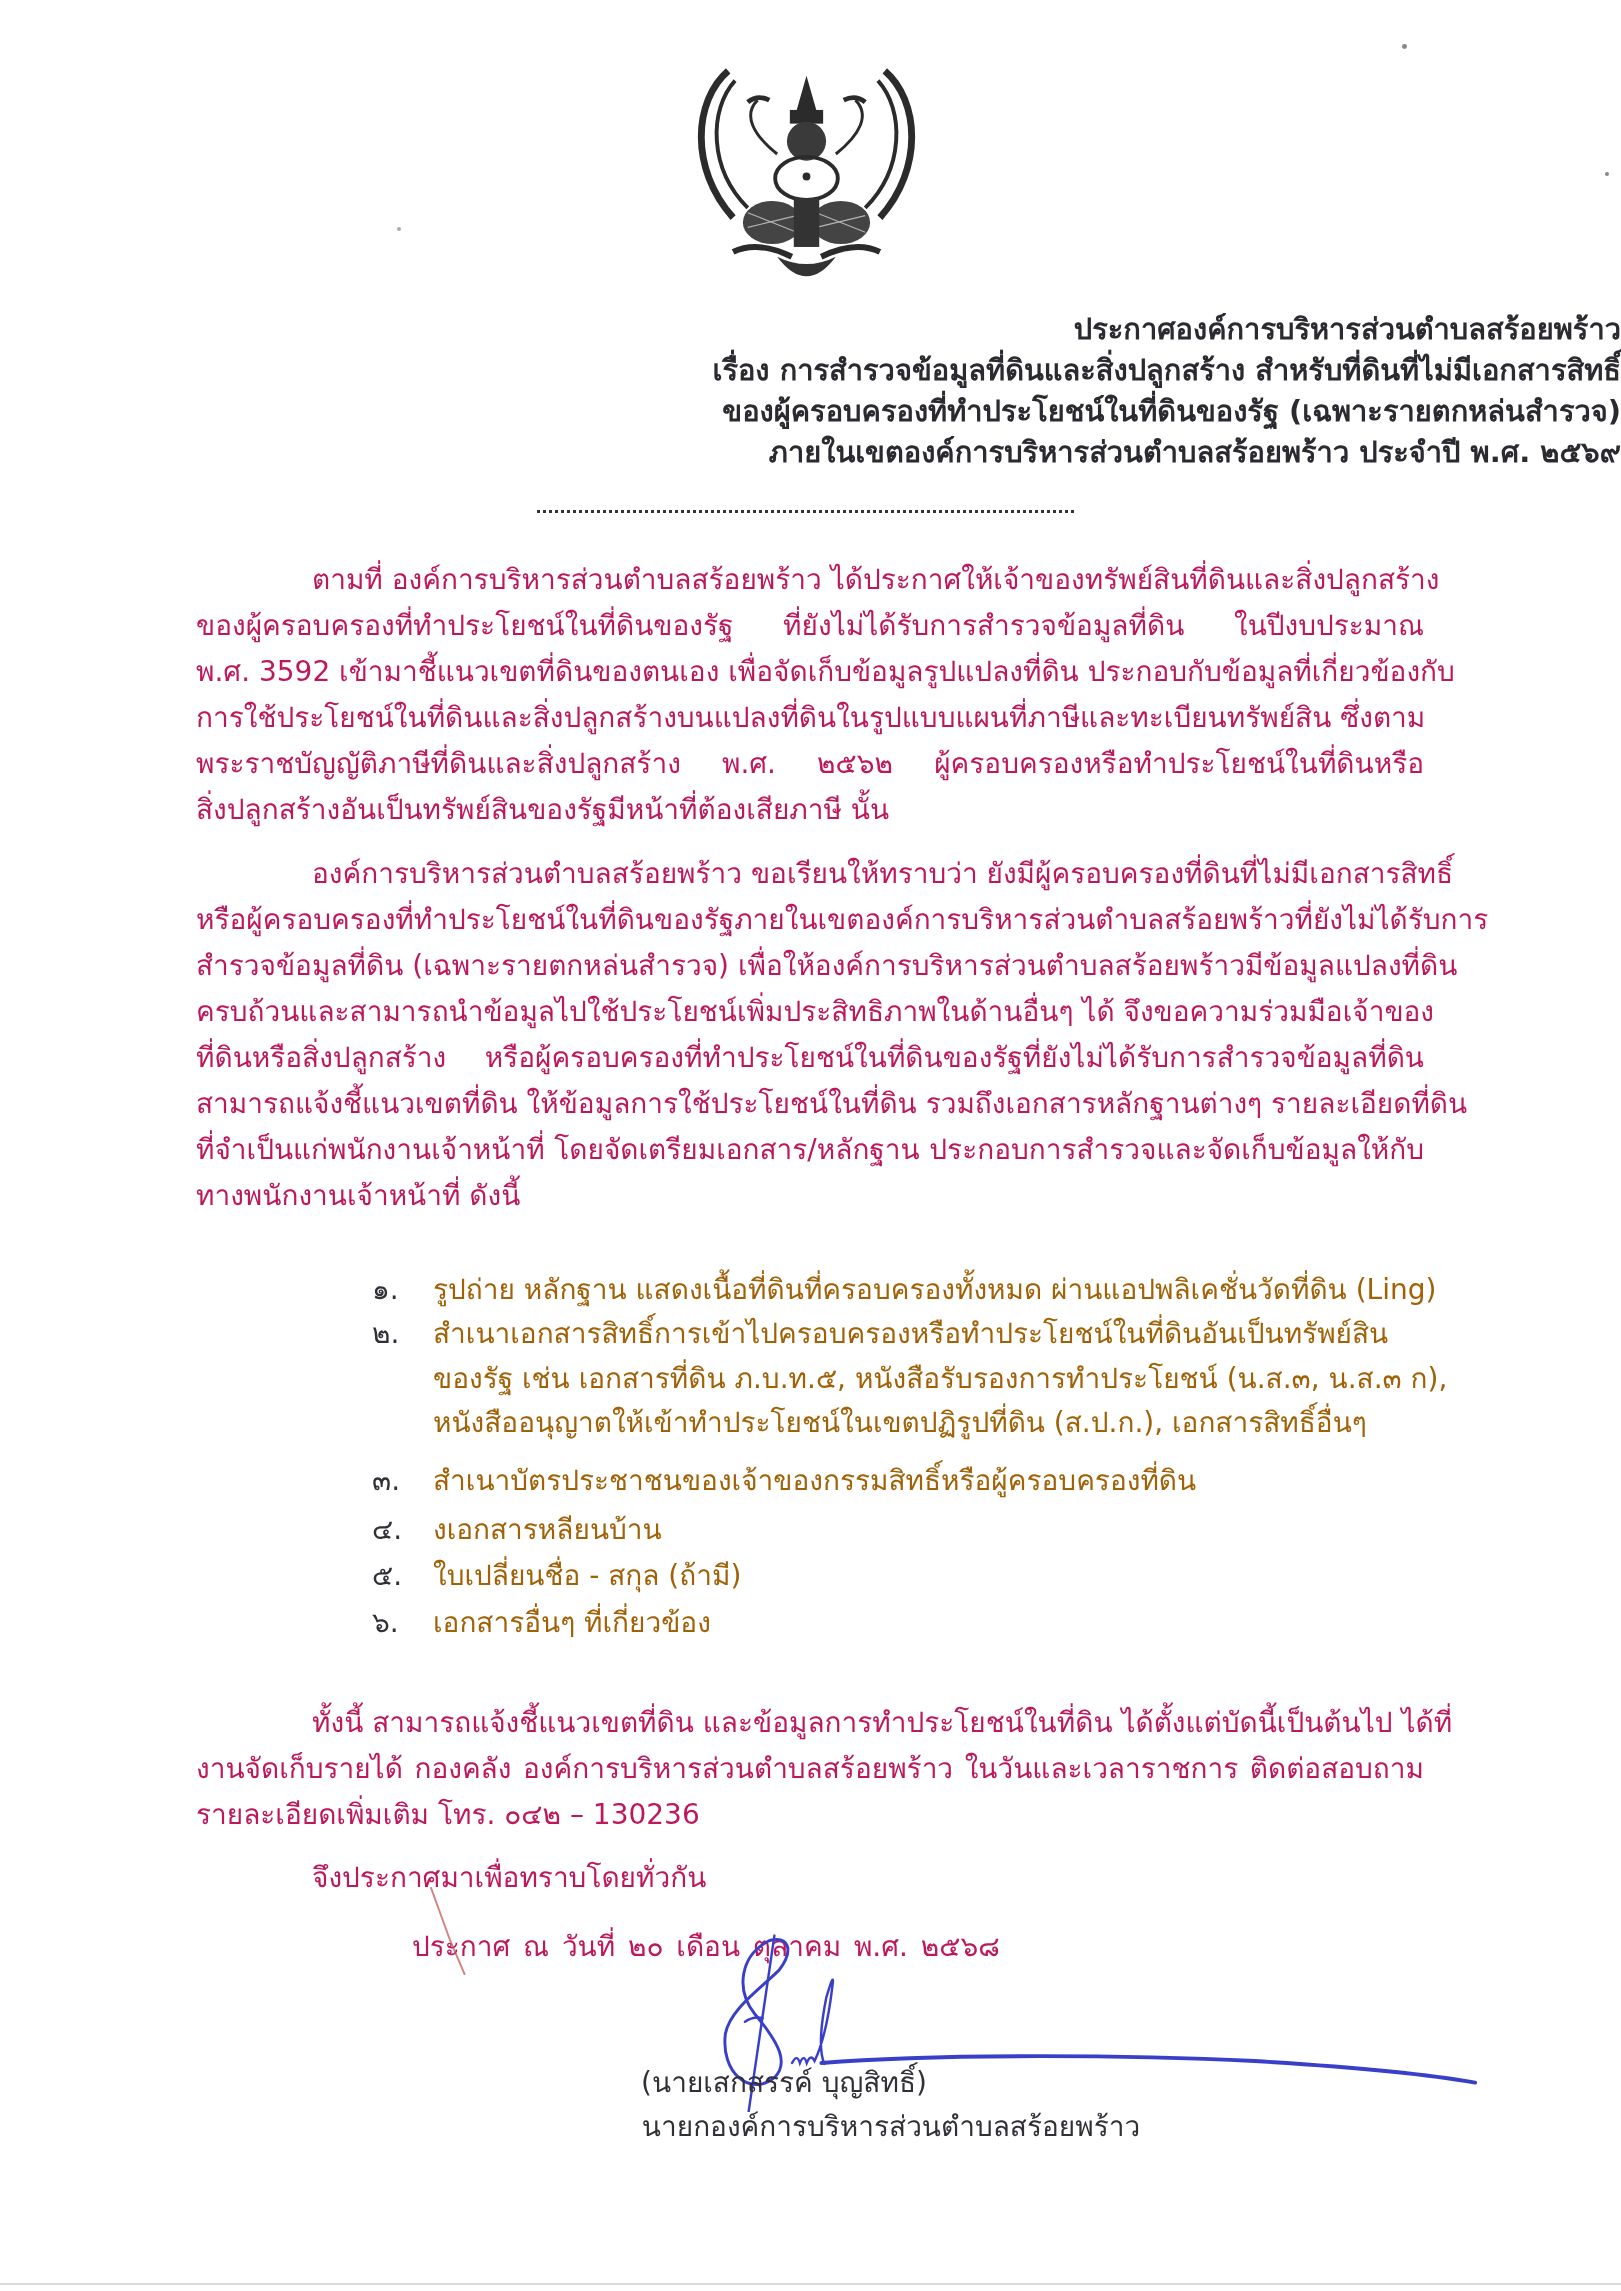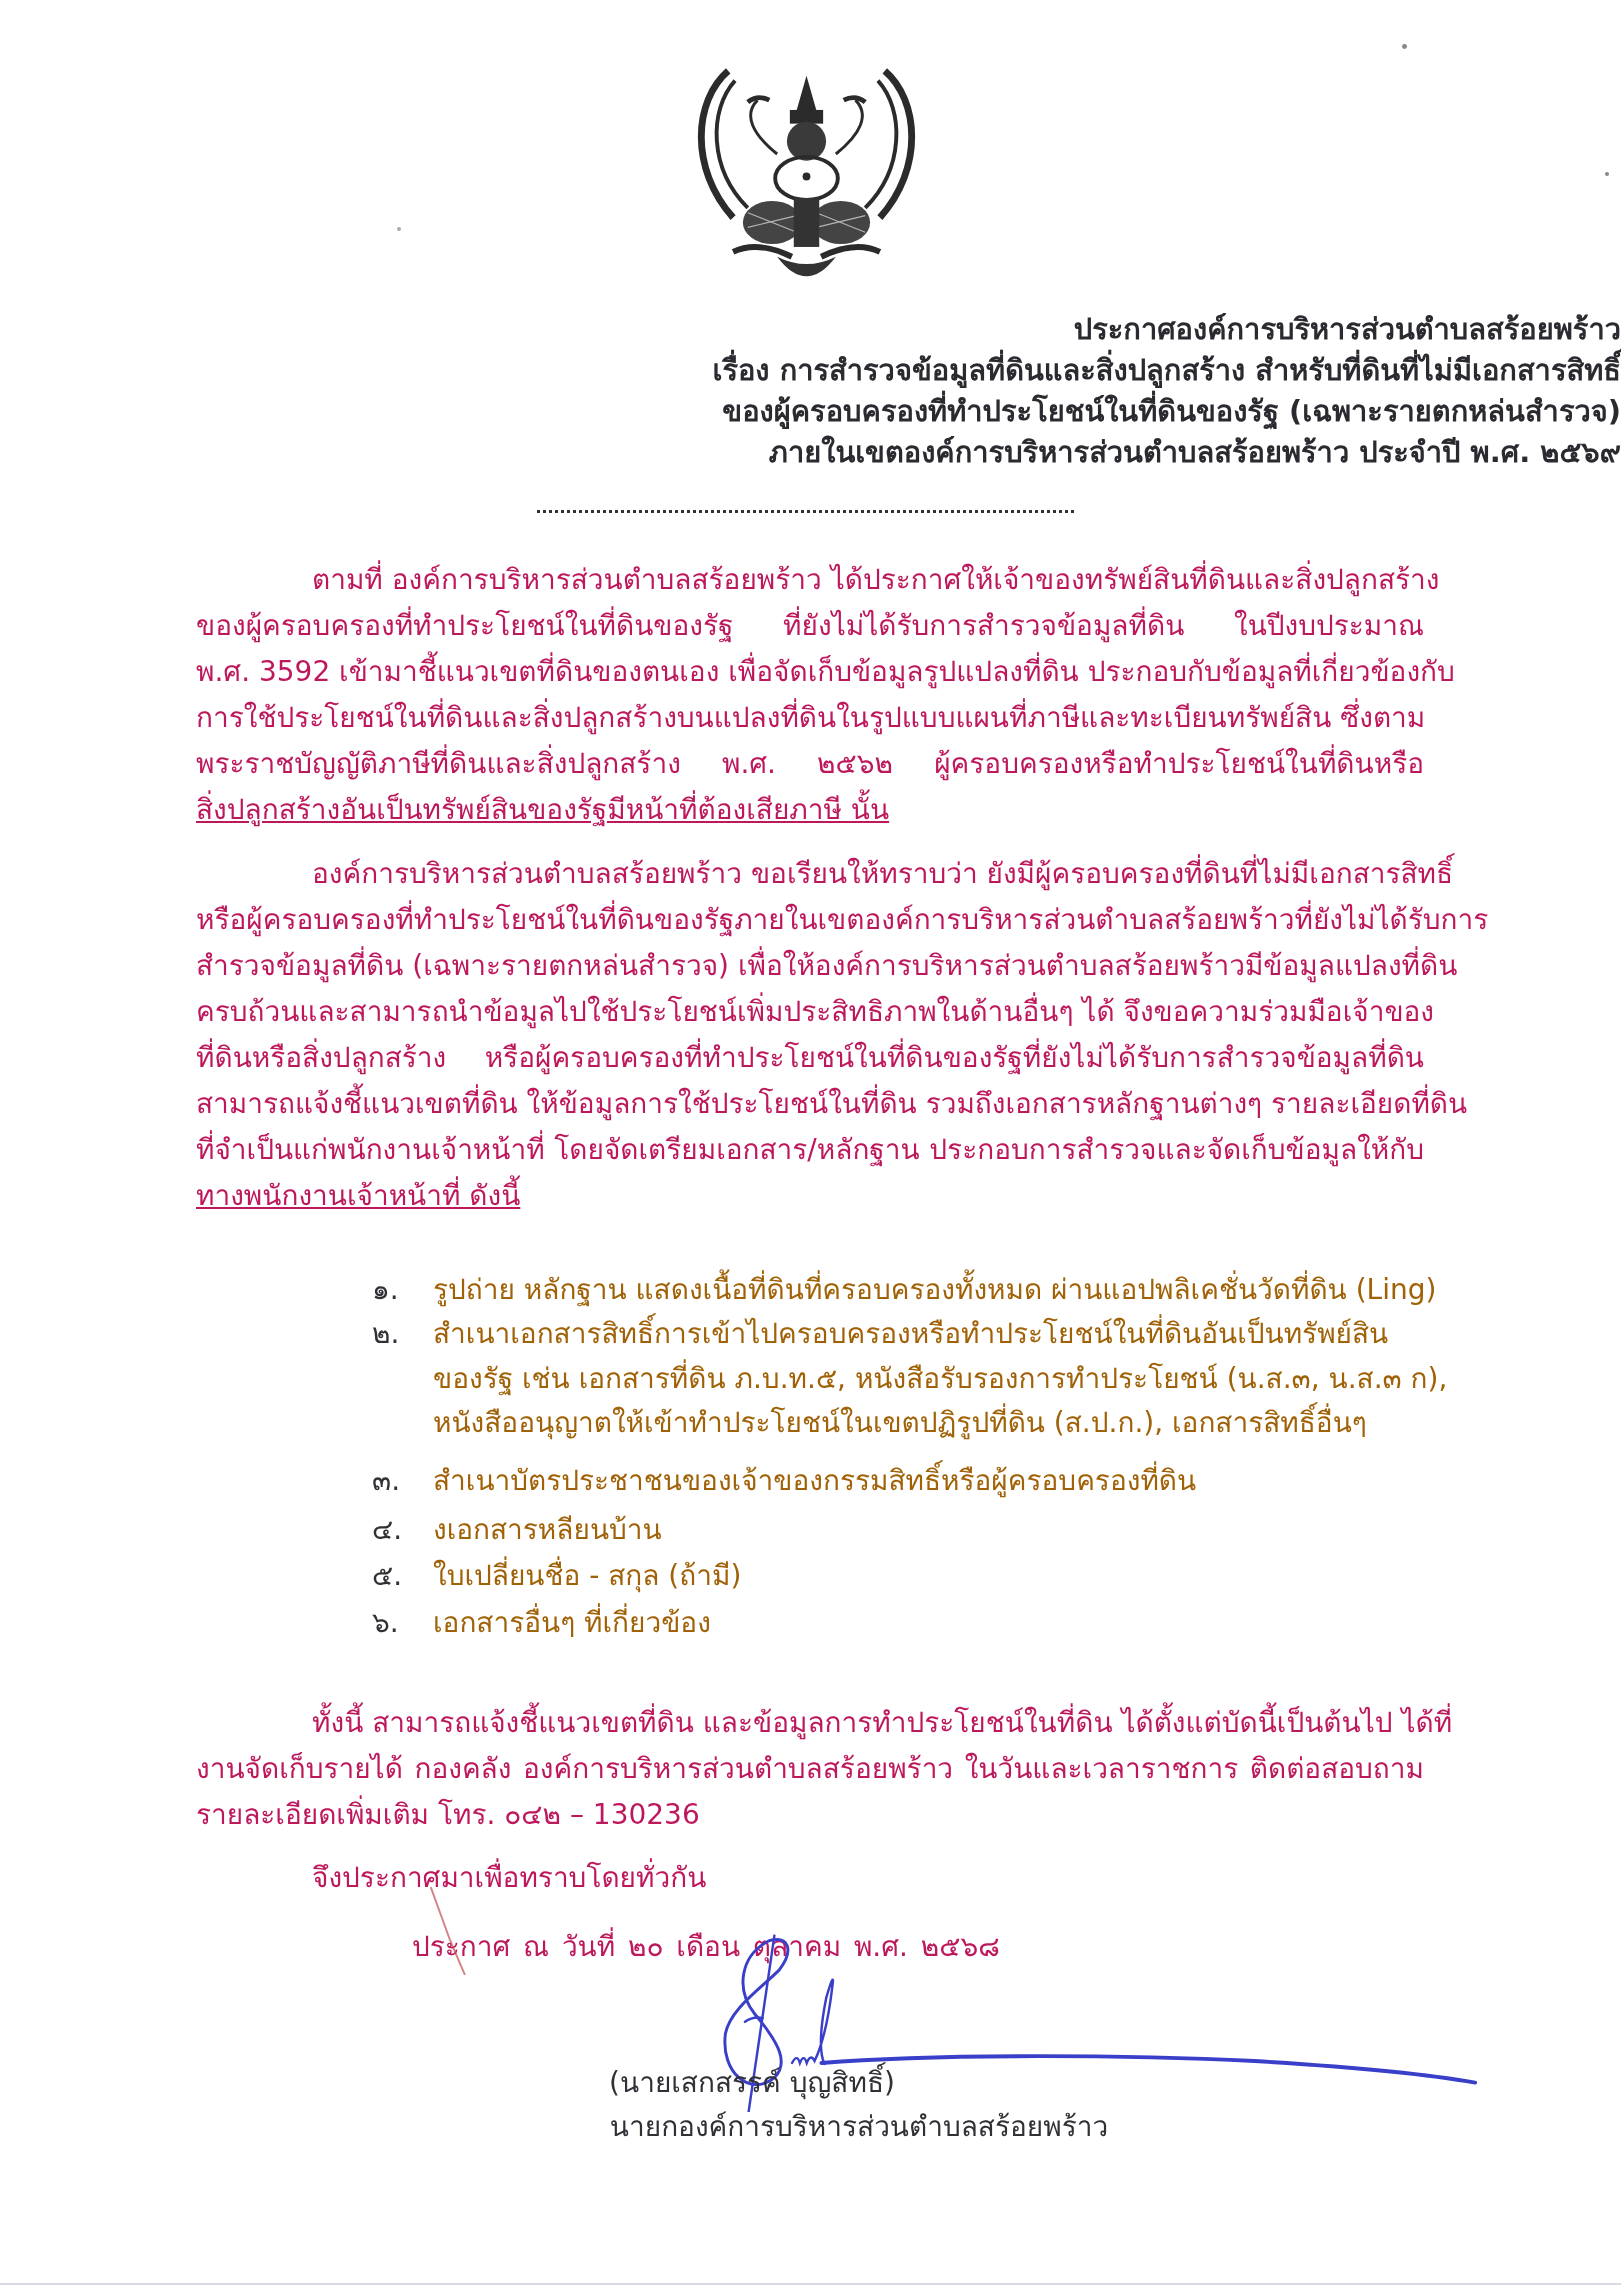--- a/index.html
+++ b/index.html
@@ -17,27 +17,27 @@
   }
   .sep {
     position: absolute; left: 537px; width: 537px; top: 510px;
     border-top: 3.9px dotted #333; height: 0;
   }
   .line {
     position: absolute; white-space: nowrap; font-size: 28px; color: #be185d;
   }
   .just { left: 196px; width: 1228px; text-align: justify; text-align-last: justify; }
   .first { left: 312px; width: 1112px; text-align: justify; text-align-last: justify; }
-  .last { text-align-last: left; text-decoration: underline; }
+  .last { text-align-last: left; }
   .num { position: absolute; left: 372px; font-size: 28px; color: #303036; }
   .itxt { position: absolute; left: 433px; font-size: 28px; color: #a16207; white-space: nowrap; }
   .sig { left: 647px; top: 1916px; width: 882px; height: 196px; }
   .scanline { left: 0; top: 2283px; width: 1621px; height: 2px; background: #c9ccd3; opacity: 0.7; }
   .speck { width: 4.9px; height: 4.9px; border-radius: 50%; background: #888; }
-  .center-at { position: absolute; white-space: nowrap; font-size: 28px; color: #303036; transform: translateX(-50%); }
+  .center-at { position: absolute; white-space: nowrap; font-size: 28px; color: #303036; transform: translateX(-50%); margin-left: 32px; }
 </style>
 </head>
 <body>
 
 <svg class="abs emblem" viewBox="0 0 270 235">
   <g fill="none" stroke="#2b2b2b" stroke-width="3">
 
     <path d="M55 10 C20 40 15 110 60 160" stroke-width="7"></path>
     <path d="M62 20 C35 50 35 110 75 150" stroke-width="4"></path>
     <path d="M215 10 C250 40 255 110 210 160" stroke-width="7"></path>

